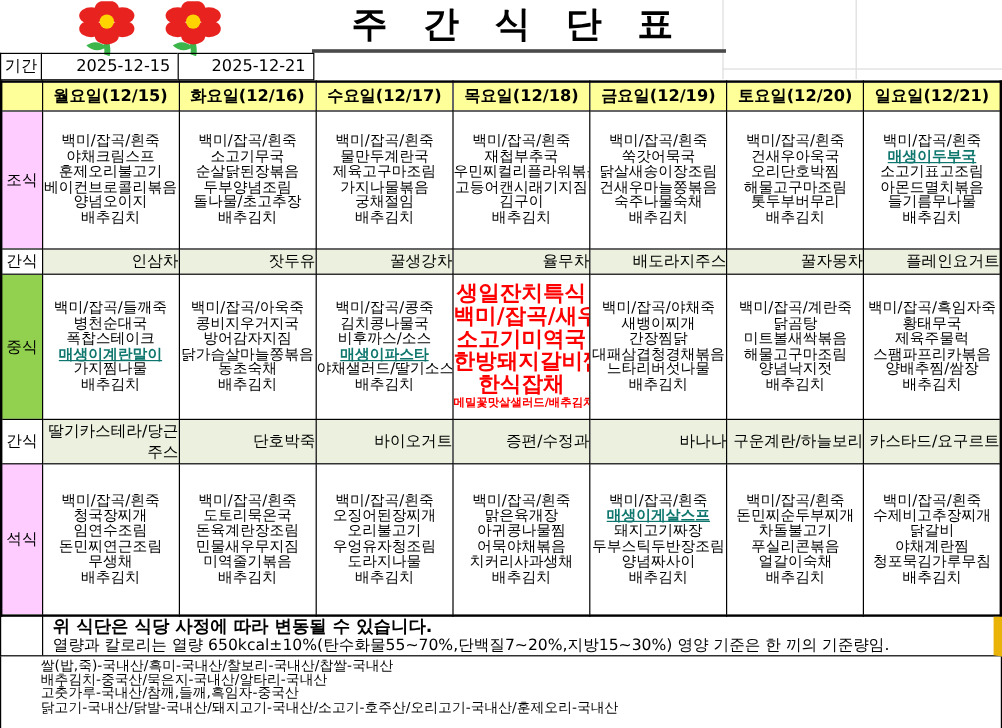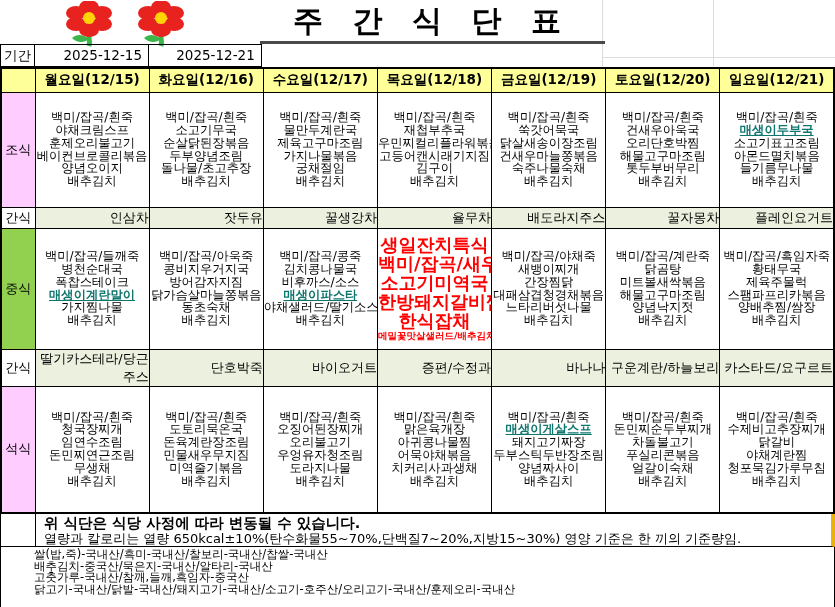--- a/index.html
+++ b/index.html
@@ -41,21 +41,21 @@
   .meal-cell .stack{display:flex;flex-direction:column;justify-content:space-between;height:100%;padding:2px 0;box-sizing:border-box;}
   .mi{text-align:center;font-size:12.3px;line-height:1.05;white-space:nowrap;}
   .c-blue{color:#0f766e;font-weight:bold;text-decoration:underline;}
   .c-red{color:#FF0000;font-weight:bold;font-size:18px;}
   .c-red-sm{color:#FF0000;font-weight:bold;font-size:9.5px;}
   .snack-row td.snack-cell{background:#EBF1DE;font-size:13px;text-align:right;}
 
   
   .notes-box1{
     position:relative;box-sizing:border-box;height:33px;
-    border-left:1px solid #000;border-right:4px solid #eab308;border-bottom:1px solid #000;
+    border-left:1px solid #000;border-right:7px solid #eab308;border-bottom:1px solid #000;
     padding:1px 0 0 43px;
   }
   .notes-box1 .divider{position:absolute;left:34px;top:0;bottom:0;width:1px;background:#000;}
   .note-bold{font-size:14.5px;font-weight:bold;line-height:16px;white-space:nowrap;}
   .note-cal{font-size:13px;line-height:15px;white-space:nowrap;}
   .notes-box2{
     box-sizing:border-box;height:75px;
     border-left:1px solid #000;border-right:1px solid #000;border-bottom:3px solid #000;
     padding:2px 0 0 33px;
   }

